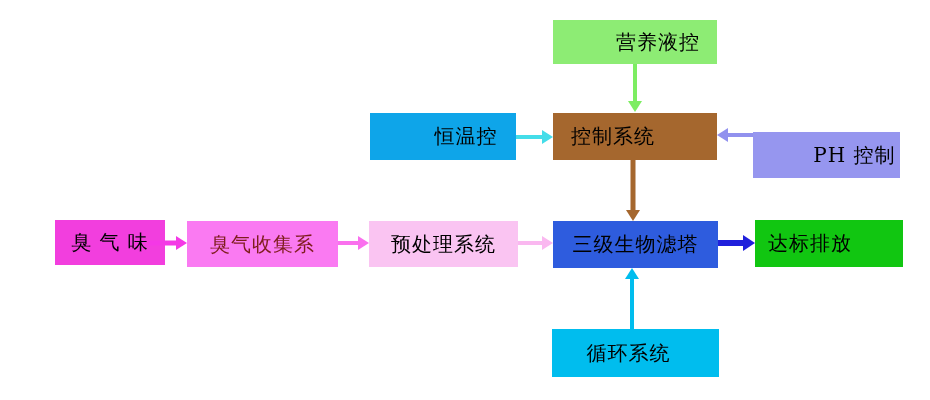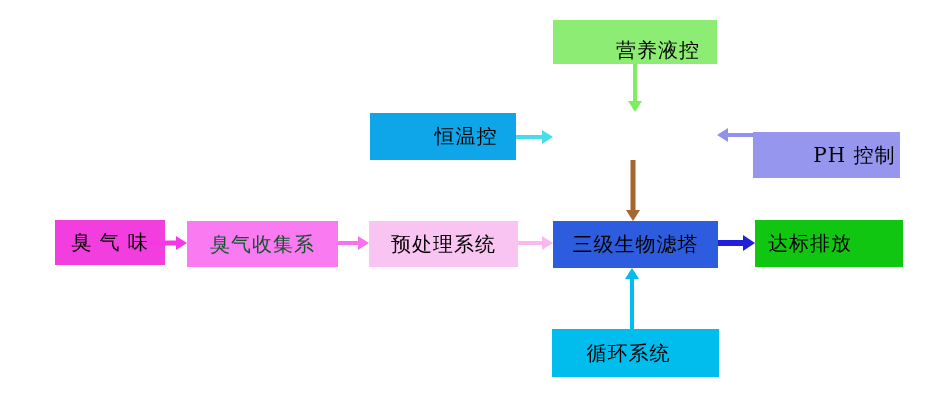--- a/index.html
+++ b/index.html
@@ -13,21 +13,21 @@
   .node{
     position:absolute;
     display:flex;align-items:center;justify-content:center;
     font-size:20px;
     color:#000;
     white-space:nowrap;
     letter-spacing:1px;
   }
   .node .label{display:inline-block;}
   
-  .node-nutrient   {left:553px;top:20px; width:164px;height:44px;align-items:flex-end;}
+  .node-nutrient   {left:553px;top:20px; width:164px;height:44px;}
   .node-thermostat {left:370px;top:113px;width:146px;height:47px;}
   .node-control    {left:553px;top:113px;width:164px;height:47px;}
   .node-ph         {left:753px;top:112px;width:147px;height:46px;margin-top:20px;}
   .node-odor       {left:39px; top:220px;width:110px;height:45px;}
   .node-collect    {left:187px;top:221px;width:151px;height:46px;}
   .node-pretreat   {left:369px;top:221px;width:149px;height:46px;}
   .node-biofilter  {left:553px;top:221px;width:165px;height:47px;}
   .node-discharge  {left:755px;top:220px;width:148px;height:47px;}
   .node-circulation{left:552px;top:329px;width:167px;height:48px;}
 
@@ -75,27 +75,30 @@
 <body>
 
 <div class="canvas">
 
   <div class="node node-nutrient" style="background: rgb(141, 236, 116); color: rgb(0, 0, 0);">
     <span class="label" style="transform:translateX(23px)">营养液控</span>
   </div>
   <div class="node node-thermostat" style="background: #0ea5e9; color: rgb(0, 0, 0);">
     <span class="label" style="transform:translateX(23px)">恒温控</span>
   </div>
+  <div class="node node-control" style="background: rgb(165, 103, 46); color: rgb(0, 0, 0);">
+    <span class="label" style="transform:translateX(-22px)">控制系统</span>
+  </div>
   <div class="node node-ph" style="background: rgb(150, 150, 239); color: rgb(0, 0, 0);">
     <span class="label" style="transform:translateX(28px)">PH 控制</span>
   </div>
   <div class="node node-odor" style="background: rgb(242, 62, 222); color: rgb(0, 0, 0); margin-left: 16px;">
     <span class="label">臭 气 味</span>
   </div>
-  <div class="node node-collect" style="background: rgb(250, 122, 242); color: #14532d;">
+  <div class="node node-collect" style="background: rgb(250, 122, 242); color: #7f1d1d;">
     <span class="label">臭气收集系</span>
   </div>
   <div class="node node-pretreat" style="background: rgb(250, 196, 242); color: rgb(0, 0, 0);">
     <span class="label">预处理系统</span>
   </div>
   <div class="node node-discharge" style="background: rgb(17, 198, 17); color: rgb(0, 0, 0);">
     <span class="label" style="transform:translateX(-19px)">达标排放</span>
   </div>
   <div class="node node-biofilter" style="background: rgb(46, 92, 222); color: rgb(0, 0, 0);">
     <span class="label">三级生物滤塔</span>

